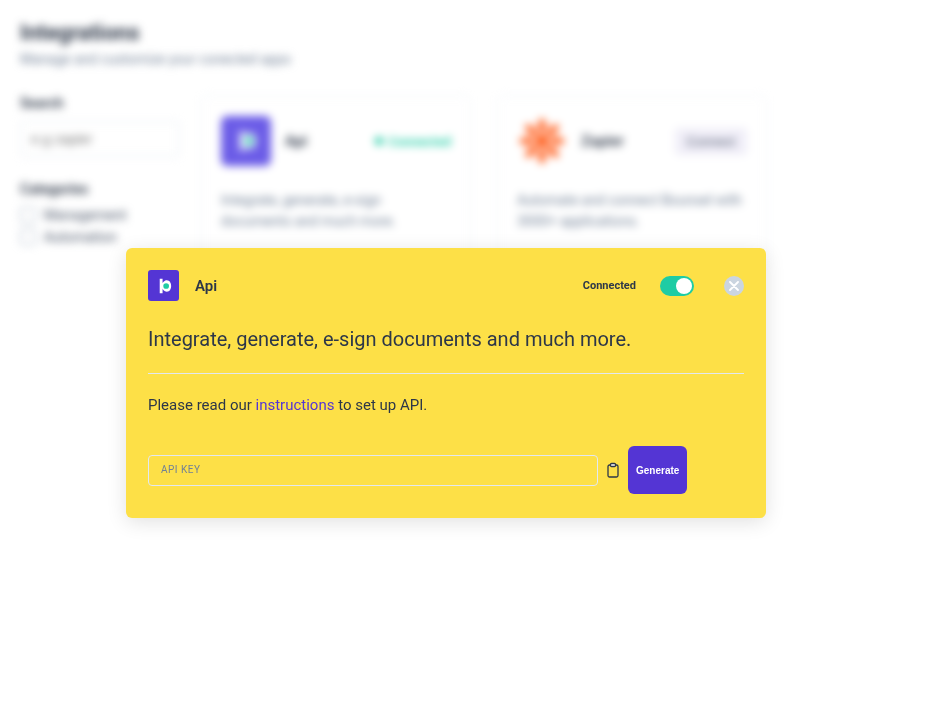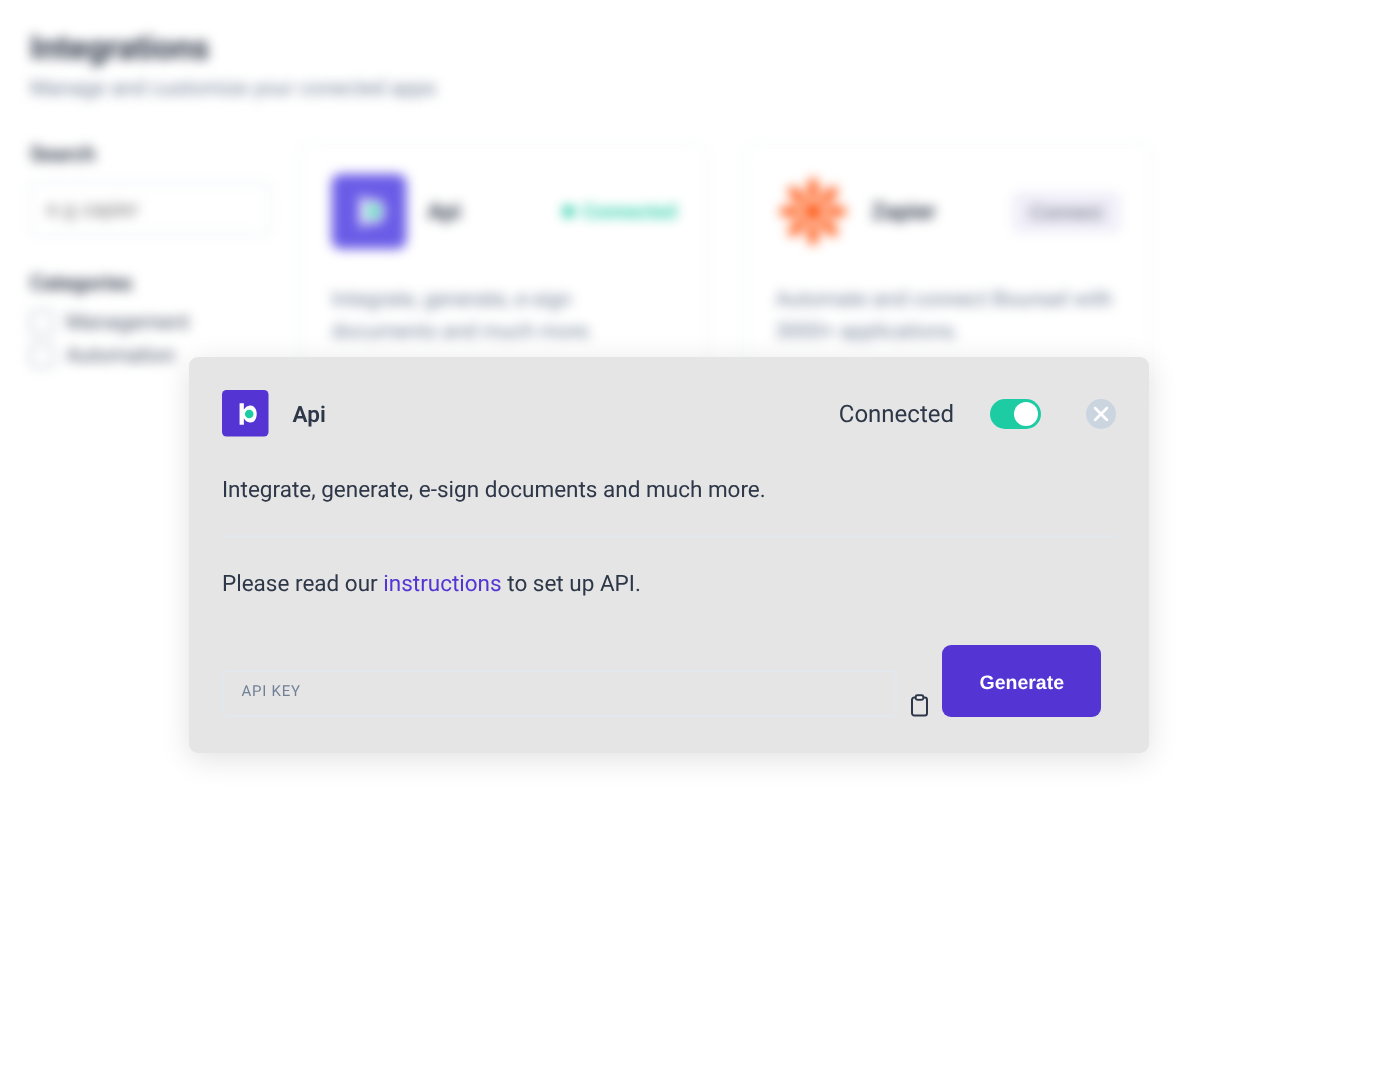--- a/index.html
+++ b/index.html
@@ -135,23 +135,23 @@
     .card-desc {
       font-size: 14px;
       color: #718096;
       line-height: 1.5;
     }
 
     
     .modal {
       position: absolute;
       left: 126px;
-      top: 238px;
+      top: 248px;
       width: 640px;
-      background: #e5e5e5;
+      background: #fde047;
       border-radius: 6px;
       box-shadow: 0 4px 20px rgba(0,0,0,0.12);
       padding: 22px 22px 24px 22px;
       z-index: 10;
     }
     .modal-header {
       display: flex;
       align-items: center;
       gap: 16px;
       margin-bottom: 26px;
@@ -166,22 +166,22 @@
       justify-content: center;
       flex-shrink: 0;
     }
     .modal-title {
       font-size: 15px;
       font-weight: 600;
       color: #2d3748;
       flex: 1;
     }
     .connected-label {
-      font-size: 16px;
-      font-weight: 400;
+      font-size: 11px;
+      font-weight: 700;
       color: #2d3748;
     }
     .toggle {
       width: 34px;
       height: 20px;
       background: #1ecca4;
       border-radius: 10px;
       position: relative;
       cursor: pointer;
       margin-left: 8px;
@@ -201,41 +201,41 @@
       height: 20px;
       border-radius: 50%;
       background: #cbd5e0;
       display: flex;
       align-items: center;
       justify-content: center;
       cursor: pointer;
       flex-shrink: 0;
     }
     .modal-desc {
-      font-size: 15px;
+      font-size: 20px;
       color: #2d3748;
       margin-bottom: 22px;
     }
     .divider {
       height: 1px;
       background: #e2e8f0;
       margin-bottom: 22px;
     }
     .modal-instructions {
       font-size: 15px;
       color: #2d3748;
       margin-bottom: 32px;
     }
     .modal-instructions a {
       color: #5435d4;
       text-decoration: none;
     }
     .key-row {
       display: flex;
-      align-items: flex-end;
+      align-items: center;
       gap: 0;
     }
     .key-input-wrap {
       flex: 1;
       border: 1px solid #e2e8f0;
       border-radius: 4px;
       padding: 8px 12px 8px 12px;
       max-width: 450px;
     }
     .key-label {
@@ -256,22 +256,22 @@
       align-items: center;
       justify-content: center;
       width: 30px;
       cursor: pointer;
     }
     .generate-btn {
       background: #5435d4;
       color: #fff;
       border: none;
       border-radius: 6px;
-      padding: 0 25px;
-      font-size: 13px;
+      padding: 0 8px;
+      font-size: 10px;
       font-weight: 600;
       cursor: pointer;
       height: 48px;
     }
   </style>
 </head>
 <body>
 
 <div class="background">
   <div class="page-title">Integrations</div>

